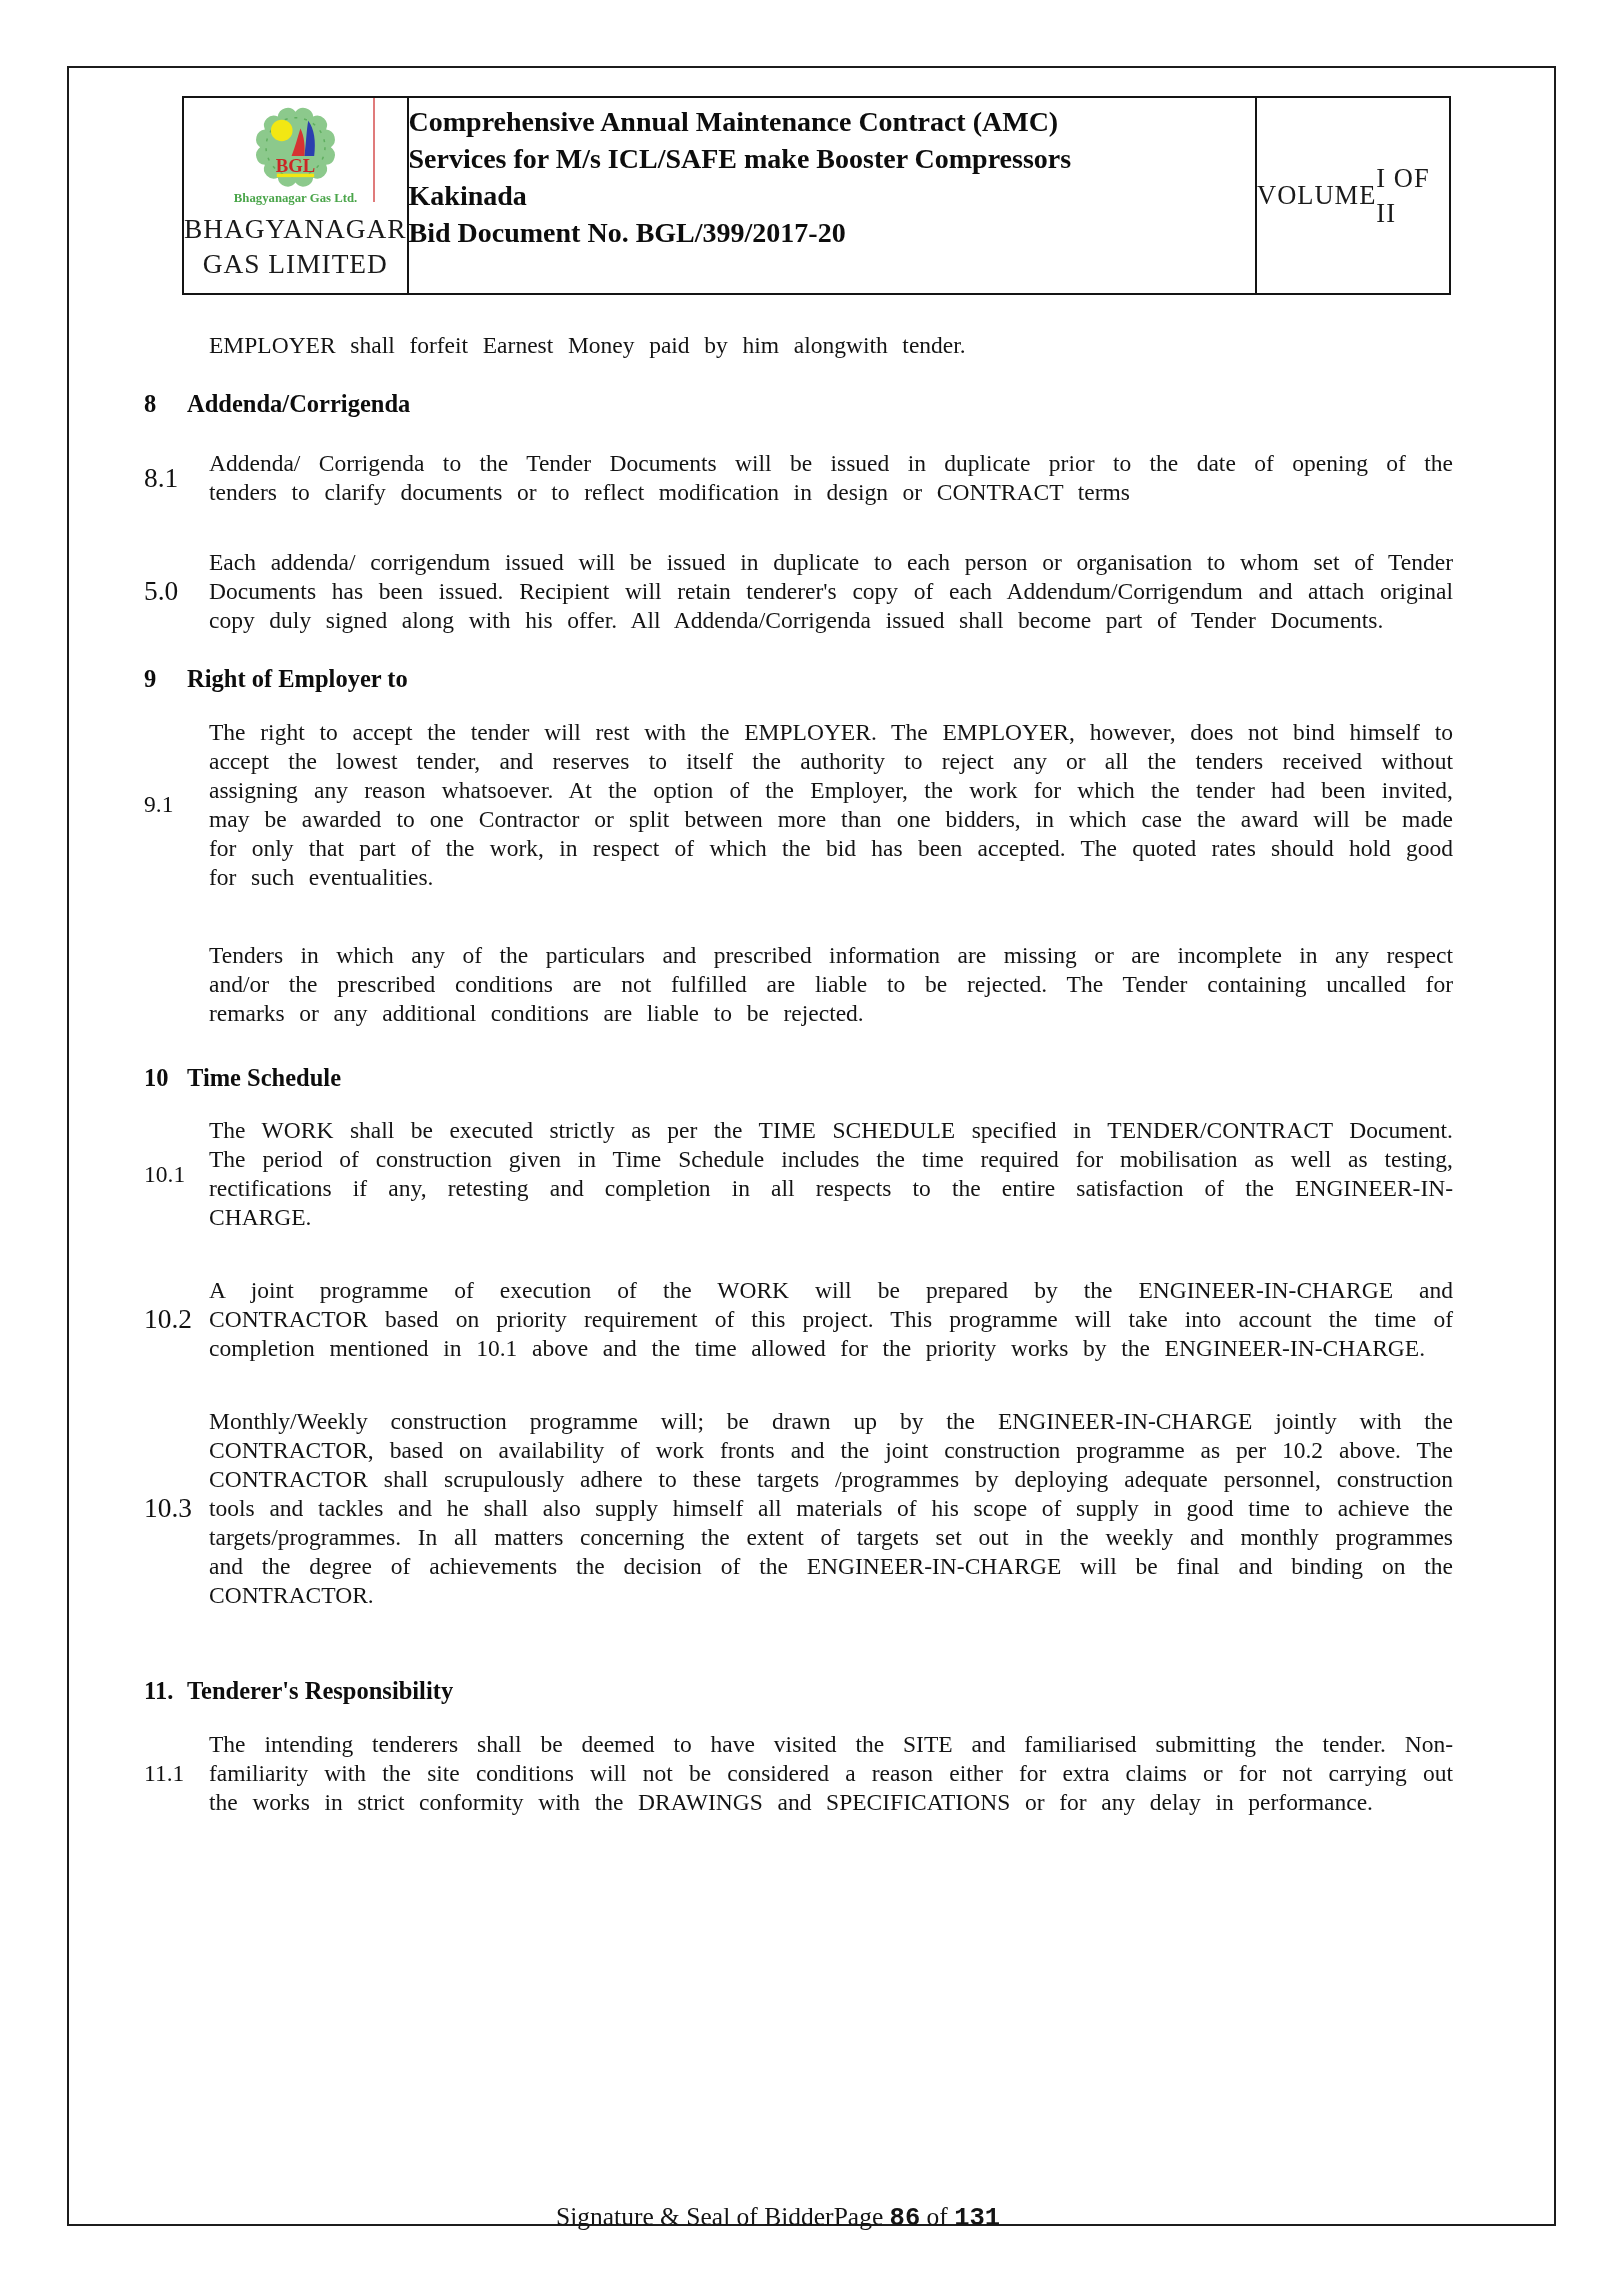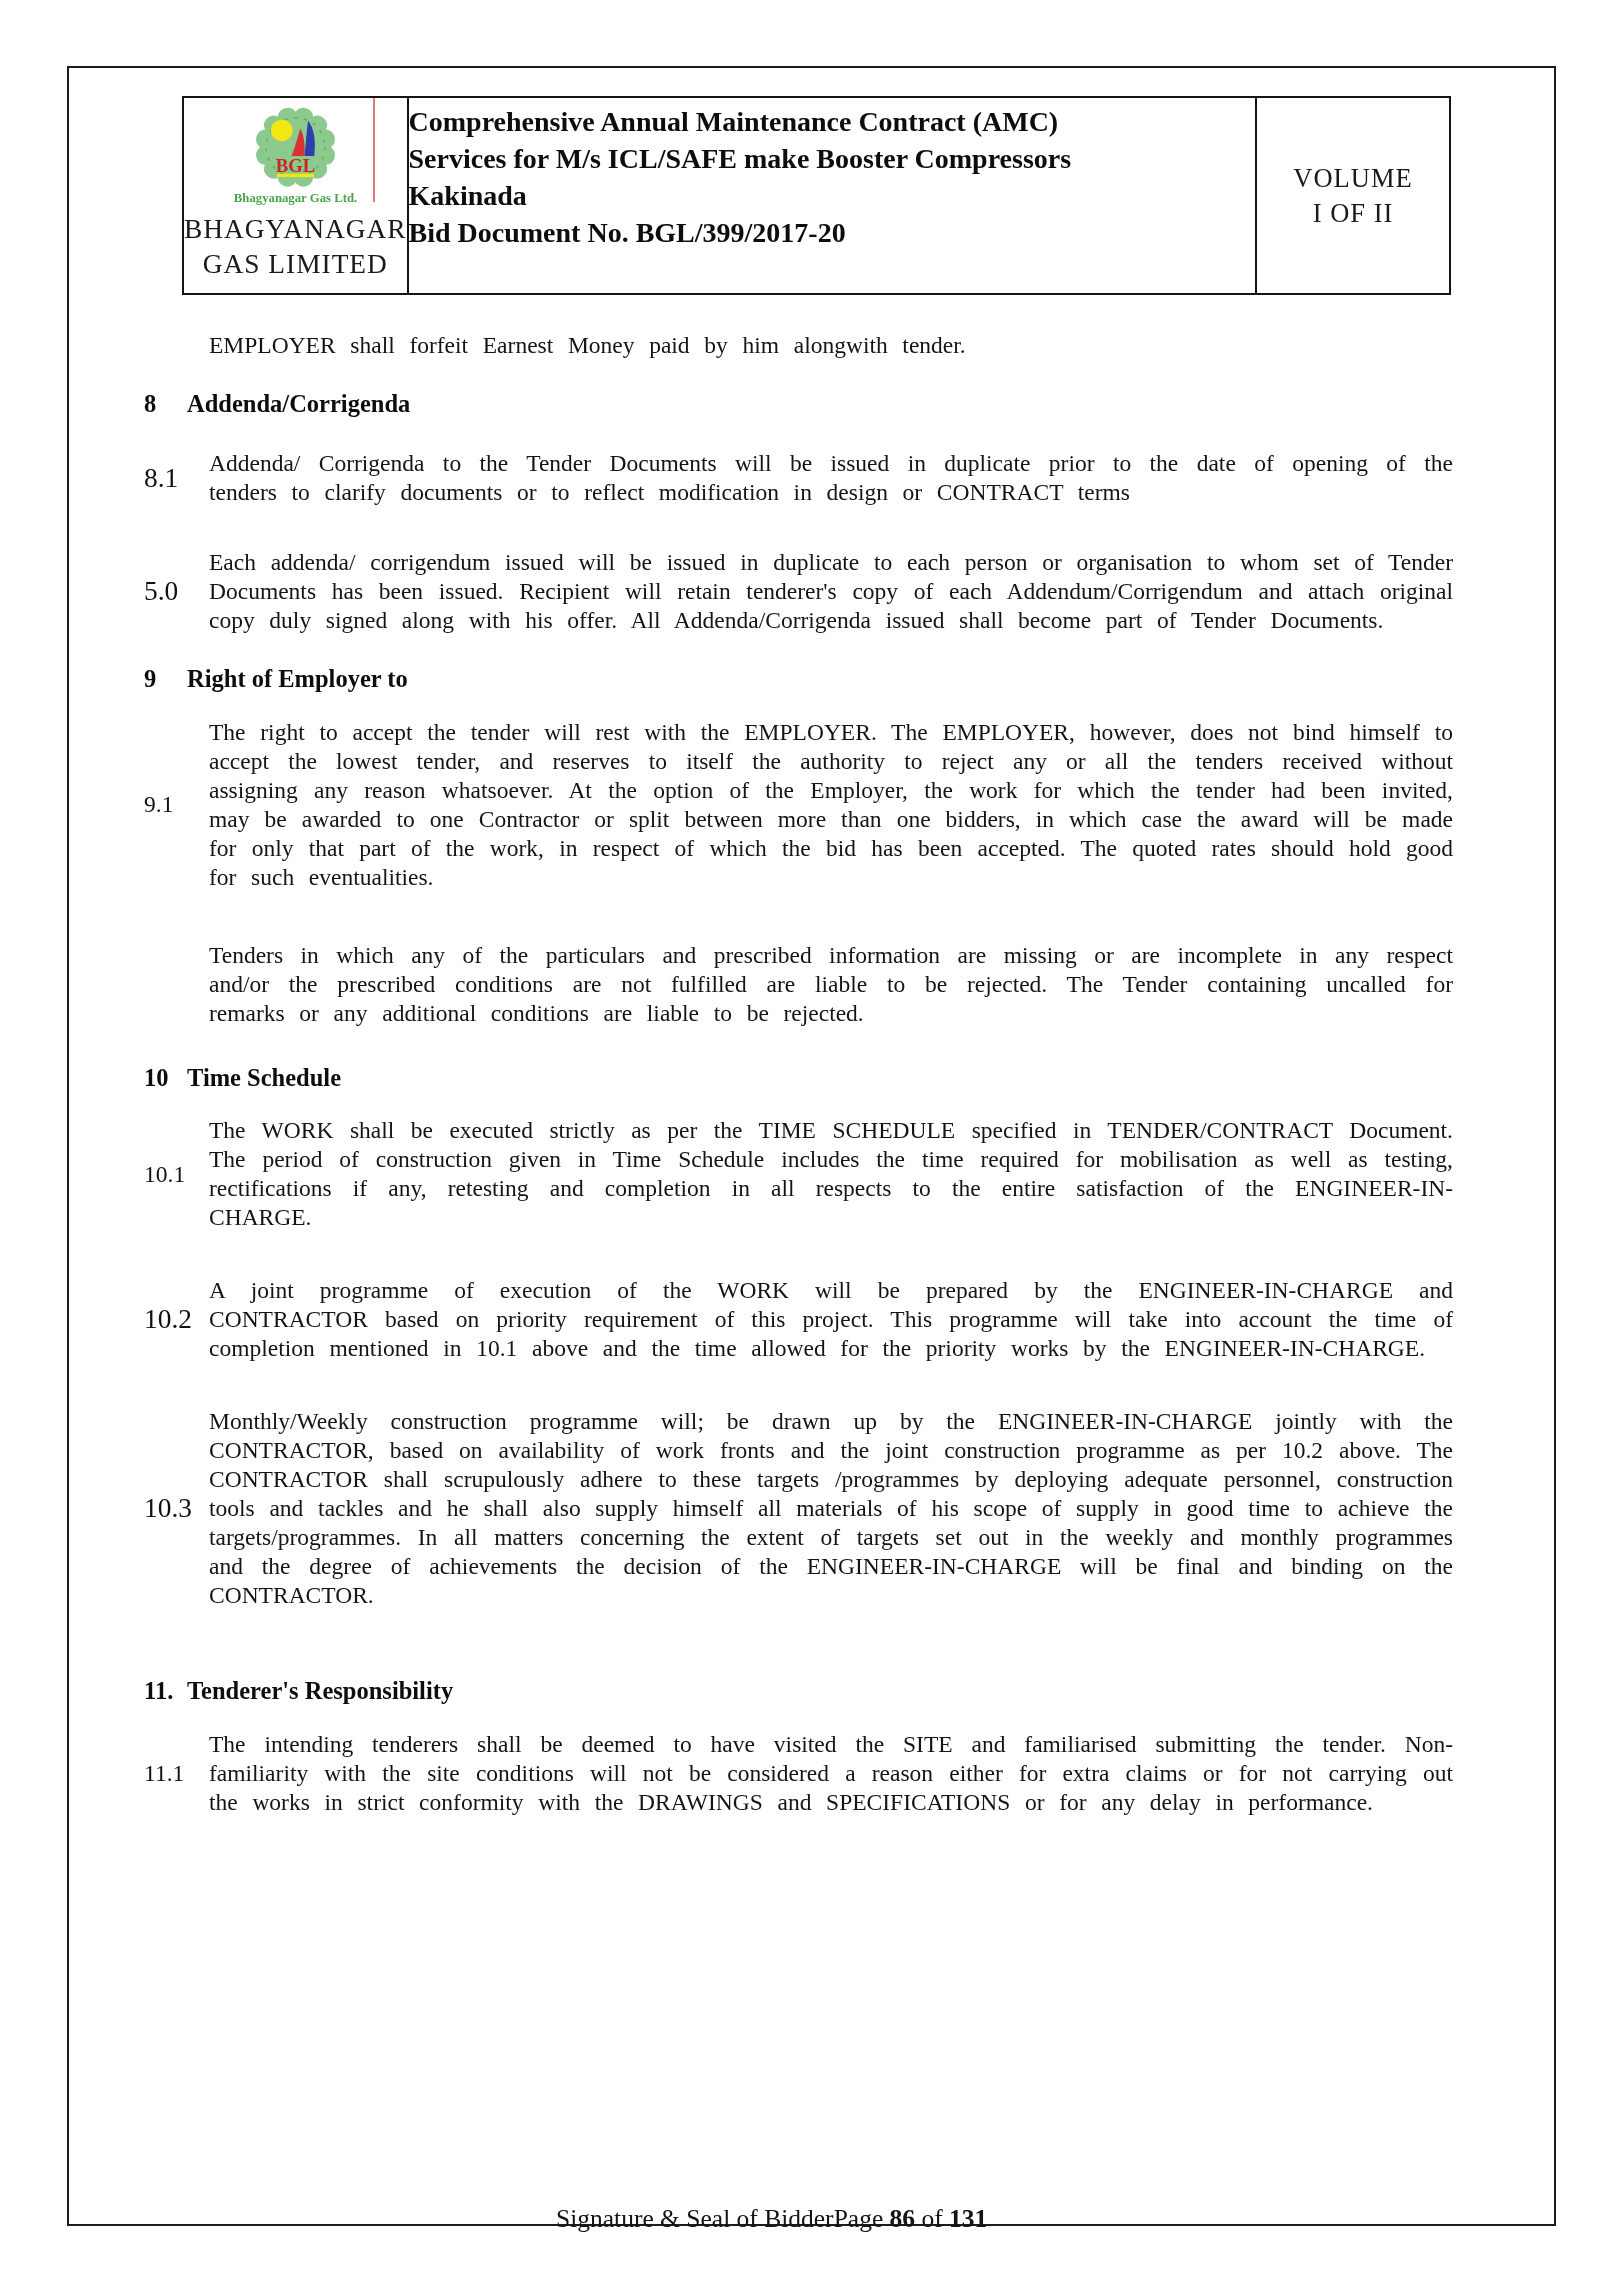--- a/index.html
+++ b/index.html
@@ -26,21 +26,21 @@
   .red-divider { position:absolute; top:0; right:32px; width:2px; height:104px; }
   .company-name {
     font-size:27.4px; line-height:35px; letter-spacing:1px; color:#1a1a1a;
   }
   .cell-title {
     flex:1 1 auto; border-right:2.9px solid #141414;
     text-align:left; font-weight:bold; font-size:28px; line-height:37px;
     padding-top:4.9px; color:#0d0d0d;
   }
   .cell-volume {
-    flex:0 0 192px; display:flex; flex-direction:column;
+    flex:0 0 192px; display:flex; 
     align-items:center; justify-content:center;
     font-size:26.5px; line-height:35px; letter-spacing:1px; color:#1a1a1a;
   }
   
   .content { margin-left:75px; width:1309px; }
   .para, .clause-text {
     font-size:23.5px; line-height:29px; text-align:justify;
     word-spacing:8.8px; color:#141414;
   }
   .intro-para { margin-left:65px; margin-top:36px; text-align:left; }
@@ -52,21 +52,21 @@
   .heading { display:flex; font-weight:bold; font-size:24.5px; line-height:29px; color:#0d0d0d; }
   .heading .hnum { flex:0 0 43px; }
   
   .footer-row {
     position:absolute; left:0; right:0; bottom:-8.8px;
     display:flex; 
     padding-left:487px; padding-right:39px;
     font-size:25.5px; line-height:29px; color:#141414;
     background:transparent;
   }
-  .footer-row .bold { font-weight:bold; }
+  .footer-row .bold { font-weight:bold;font-family:Liberation Mono, monospace; }
   
   .logo-svg { display:block; margin:0 auto; }
 </style>
 </head>
 <body>
 
 <div class="page">
 
   <div class="header-table">
 

